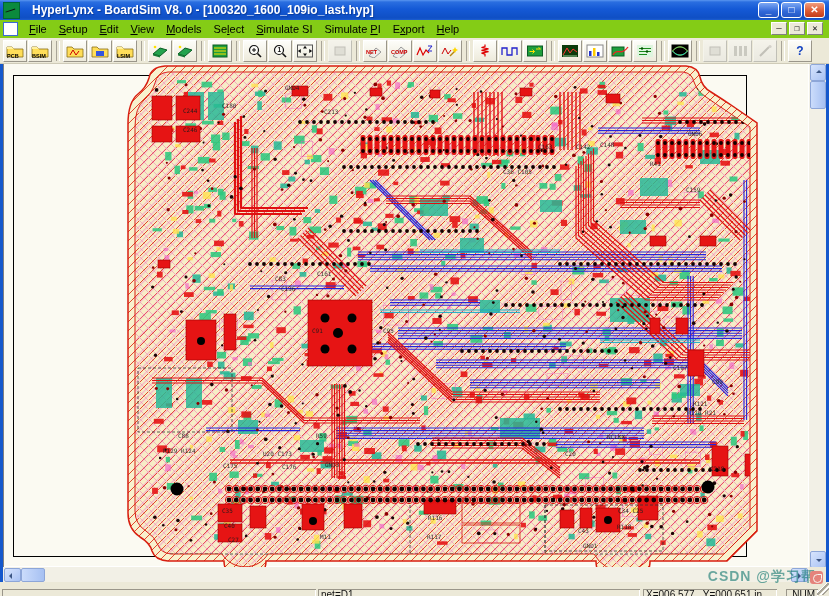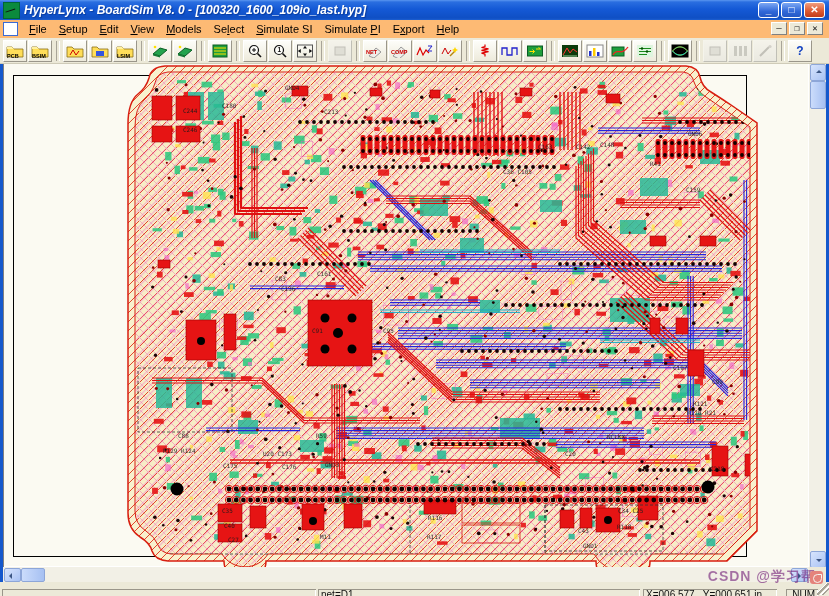--- a/index.html
+++ b/index.html
@@ -7,31 +7,31 @@
        font-family:"Liberation Sans",sans-serif;background:#ECE9D8;}
   
   .frame-strip{position:absolute;background:#1558CC;z-index:0;}
   .frame-left{left:0;top:0;bottom:0;width:3px;}
   .frame-right{right:0;top:0;bottom:0;width:3px;}
   .frame-bottom{left:0;right:0;bottom:0;height:2px;}
   
   .titlebar{position:absolute;left:0;top:0;right:0;height:20px;z-index:5;
     background:linear-gradient(180deg,#5A96F0 0%,#2A6EE0 10%,#1459D6 45%,#0F4FC4 90%,#1E5FD0 100%);
     display:flex;align-items:center;padding-left:3px;color:#fff;}
-  .title-text{font-size:12px;font-weight:bold;margin-left:4px;text-shadow:1px 1px 1px #083a9c;white-space:nowrap;font-style:italic;}
+  .title-text{font-size:12px;font-weight:bold;margin-left:12px;text-shadow:1px 1px 1px #083a9c;white-space:nowrap;}
   .app-icon{width:15px;height:15px;background:#0B8A3C;border:1px solid #063;flex:0 0 auto;position:relative;}
   .app-icon::after{content:"";position:absolute;left:2px;top:7px;width:10px;height:4px;
     border-top:1.5px solid #111;transform:rotate(-18deg);}
   .cap-btns{position:absolute;right:4px;top:2px;display:flex;gap:2px;}
   .cap{width:21px;height:16px;border:1px solid #fff;border-radius:3px;color:#fff;
     font-size:10px;line-height:14px;text-align:center;font-weight:bold;
     background:linear-gradient(180deg,#7CA8F4,#3068D8 60%,#2458C4);padding:0;}
   .cap.close{background:linear-gradient(180deg,#F09E80,#DD5B34 55%,#C13C18);}
   
-  .menubar{position:absolute;left:0;top:20px;right:0;height:18px;background:#fdba74;z-index:5;
+  .menubar{position:absolute;left:0;top:20px;right:0;height:18px;background:#84cc16;z-index:5;
     display:flex;align-items:center;font-size:11px;color:#000;border-bottom:1px solid #fff;}
   .mdi-doc{width:13px;height:12px;background:#fff;border:1px solid #3A6AD4;margin:0 5px 0 3px;}
   .menu-item{padding:1px 6px;cursor:default;}
   .mdi-ctrls{position:absolute;right:6px;top:2px;display:flex;gap:2px;}
   .mdi-b{width:16px;height:13px;background:#ECE9D8;border:1px solid #fff;
     border-right-color:#808080;border-bottom-color:#808080;font-size:9px;line-height:11px;
     text-align:center;color:#222;padding:0;font-family:"DejaVu Sans Mono",monospace;}
   
   .toolbar{position:absolute;left:0;top:38px;right:0;height:25px;background:#ECE9D8;z-index:5;
     display:flex;align-items:center;padding-left:3px;border-bottom:1px solid #CFCBB8;}
@@ -64,21 +64,21 @@
   
   .statusbar{position:absolute;left:0;right:0;bottom:0;height:14px;background:#ECE9D8;z-index:5;font-size:10px;color:#111;}
   .panel{position:absolute;top:7px;height:11px;line-height:11px;padding:0 3px;white-space:pre;overflow:hidden;
     box-shadow:inset 1px 1px 0 #9A968A, inset -1px -1px 0 #FFF;}
   .grip{position:absolute;right:0;bottom:1px;width:12px;height:12px;
     background:linear-gradient(135deg,transparent 40%,#fff 40%,#fff 45%,#A8A498 45%,#A8A498 55%,transparent 55%,
       transparent 62%,#fff 62%,#fff 67%,#A8A498 67%,#A8A498 77%,transparent 77%);}
   
   .watermark{position:absolute;right:6px;bottom:10px;z-index:9;pointer-events:none;
     display:flex;align-items:center;opacity:.6;}
-  .watermark .wm-text{color:#701a75;font-size:14px;font-weight:bold;letter-spacing:1px;}
+  .watermark .wm-text{color:#0f766e;font-size:14px;font-weight:bold;letter-spacing:1px;}
   .wm-logo{width:13px;height:13px;background:#E04040;border-radius:3px;margin-left:-6px;position:relative;}
   .wm-logo::after{content:"";position:absolute;left:3px;top:3px;width:7px;height:7px;
     border:1.5px solid #fff;border-radius:50% 0 50% 50%;}
 </style>
 </head>
 <body>
 
 <div class="frame-strip frame-left"></div>
 <div class="frame-strip frame-right"></div>
 <div class="frame-strip frame-bottom"></div>

